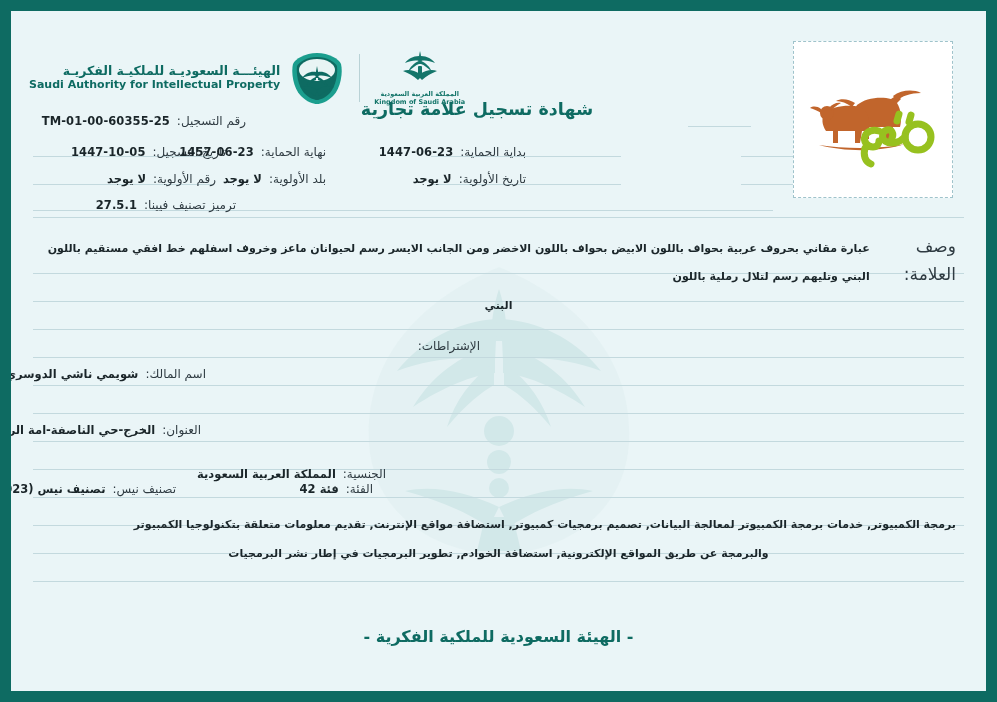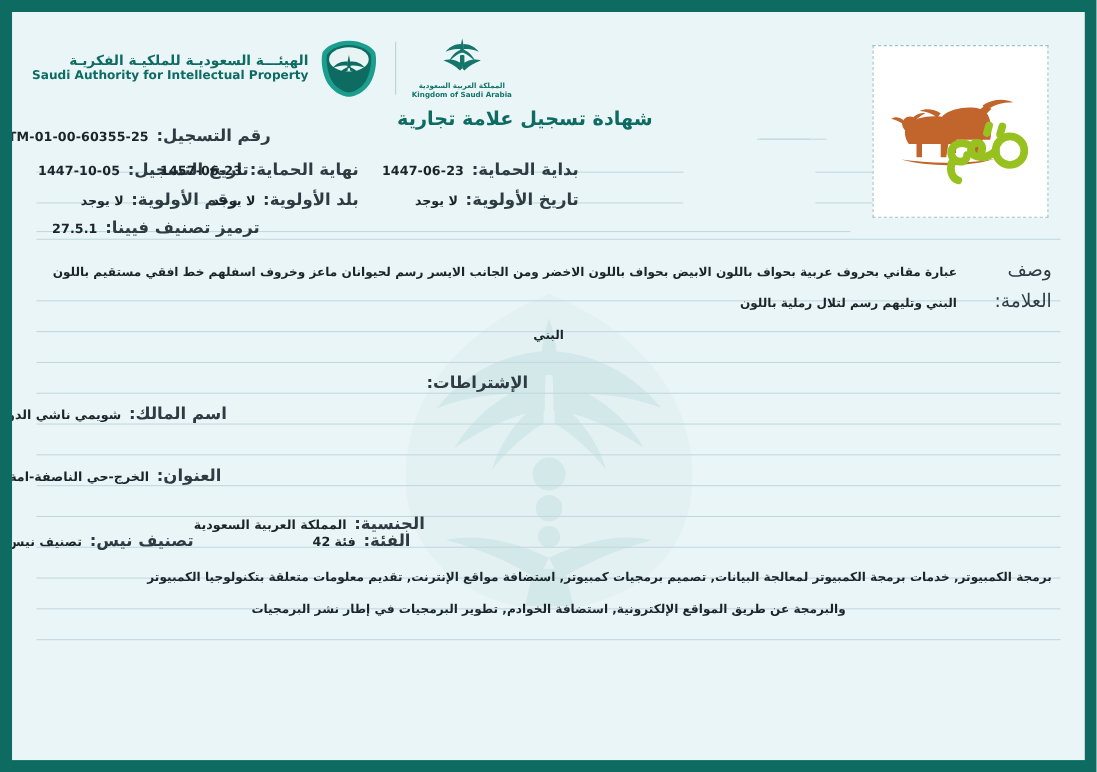--- a/index.html
+++ b/index.html
@@ -49,21 +49,21 @@
     position: absolute;
     left: 22px;
     right: 22px;
     height: 1px;
     background: #c3d9de;
   }
 
   
   .logos {
     position: absolute;
-    top: 22px;
+    top: 38px;
     left: 18px;
     display: flex;
     align-items: center;
     gap: 10px;
     direction: ltr;
     z-index: 3;
   }
   .saip-lockup {
     display: flex;
     align-items: center;
@@ -142,24 +142,23 @@
   
   .field {
     position: absolute;
     z-index: 3;
     display: flex;
     align-items: baseline;
     direction: rtl;
     white-space: nowrap;
   }
   .flabel {
-    font-size: 15px;
+    font-size: 12px;
     color: #2f3b42;
     margin-left: 7px;
-    font-weight: bold;
   }
   .fvalue {
     font-size: 11.5px;
     font-weight: bold;
     color: #1a2529;
     letter-spacing: 0.1px;
   }
   .fvalue.ltr { direction: ltr; unicode-bidi: embed; }
 
   
@@ -418,16 +417,17 @@
     <div class="para-field" style="top:500px; right:30px; left:30px;">
       <div class="para-line">
         <span class="para-text">برمجة الكمبيوتر, خدمات برمجة الكمبيوتر لمعالجة البيانات, تصميم برمجيات كمبيوتر, استضافة مواقع الإنترنت, تقديم معلومات متعلقة بتكنولوجيا الكمبيوتر</span>
       </div>
       <div class="para-line second">
         <span class="para-text">والبرمجة عن طريق المواقع الإلكترونية, استضافة الخوادم, تطوير البرمجيات في إطار نشر البرمجيات</span>
       </div>
     </div>
 
     <div class="footer">
+      <div class="footer-line2">- الهيئة السعودية للملكية الفكرية -</div>
     </div>
 
   </div>
 </div>
 
 </body></html>

